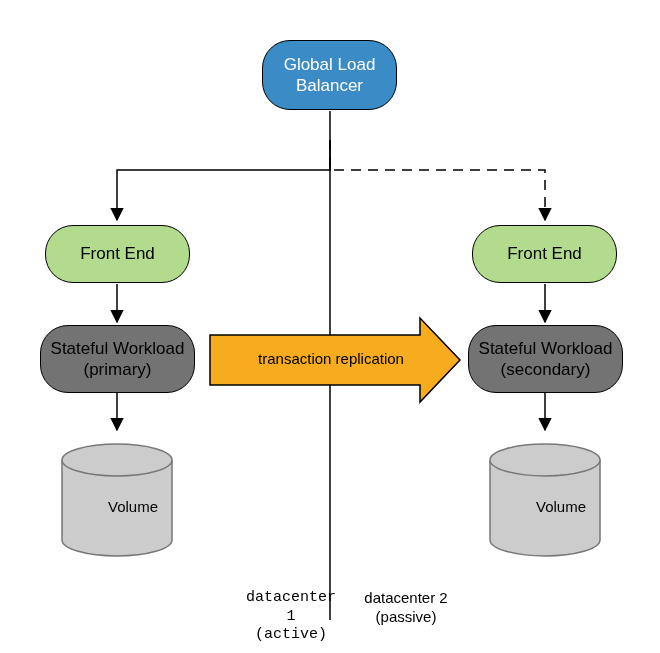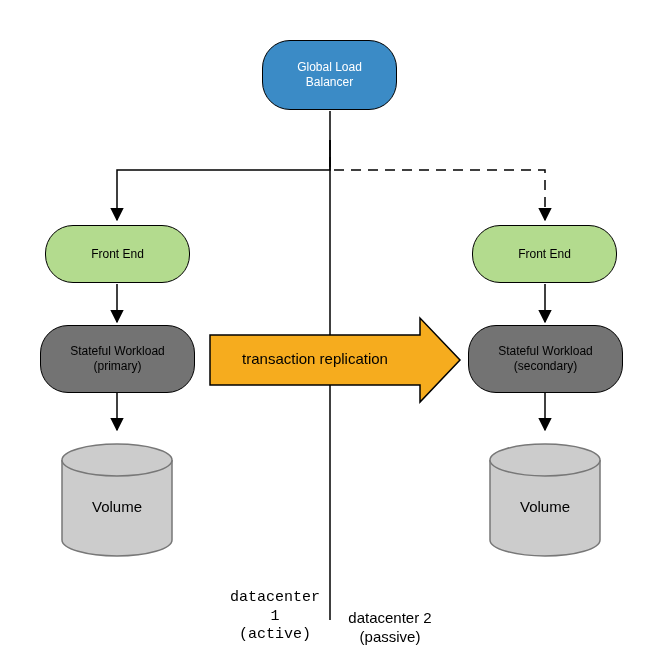--- a/index.html
+++ b/index.html
@@ -14,34 +14,35 @@
     background: #fff;
   }
   .node {
     position: absolute;
     border: 1px solid #000;
     border-radius: 28px;
     display: flex;
     align-items: center;
     justify-content: center;
     text-align: center;
-    font-size: 12px;
+    font-size: 17px;
     line-height: 1.25;
     box-sizing: border-box;
     padding: 4px 8px;
   }
   .node.blue  { background: #3b8bc6; color: #fff; }
   .node.green { background: #b3db8e; color: #000000; }
   .node.cyan  { background: #737373; color: #000; }
   .label {
     position: absolute;
     font-size: 15px;
     line-height: 1.25;
     text-align: center;
     color: #000;
+    margin-left: 16px;
   }
   svg.overlay {
     position: absolute;
     left: 0; top: 0;
     width: 660px; height: 653px;
     pointer-events: none;
   }
 </style>
 </head>
 <body>
@@ -115,18 +116,18 @@
     <span>Volume</span>
   </div>
   <div class="label" style="left:490px; top:498px; width:110px;">
     <span>Volume</span>
   </div>
 
   <div class="label" style="left:225px; top:570px; width:100px; text-align:center; white-space:pre-line;font-family:Liberation Mono, monospace;">
     <span style="white-space:pre-line;">datacenter 1
 (active)</span>
   </div>
-  <div class="label" style="left:340px; top:590px; width:100px; text-align:center; white-space:pre-line;">
+  <div class="label" style="left:340px; top:570px; width:100px; text-align:center; white-space:pre-line;">
     <span style="white-space:pre-line;">datacenter 2
 (passive)</span>
   </div>
 
 </div>
 
 </body></html>

